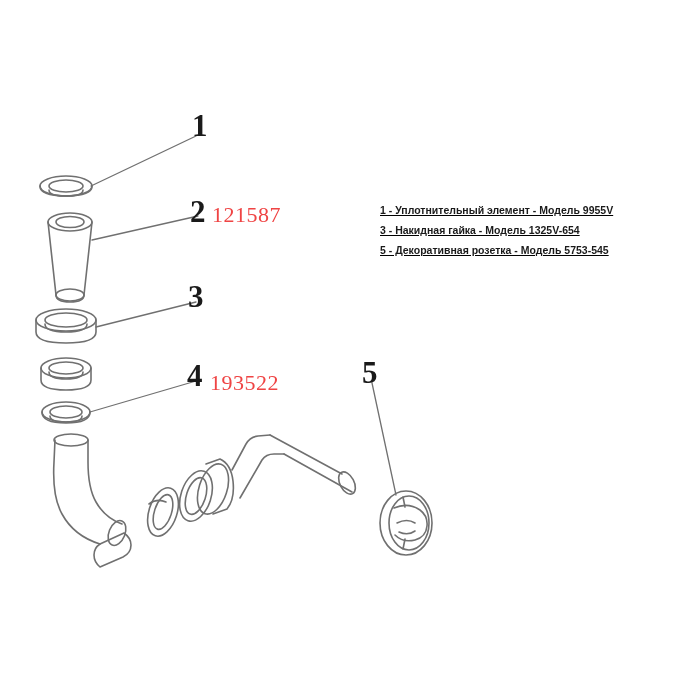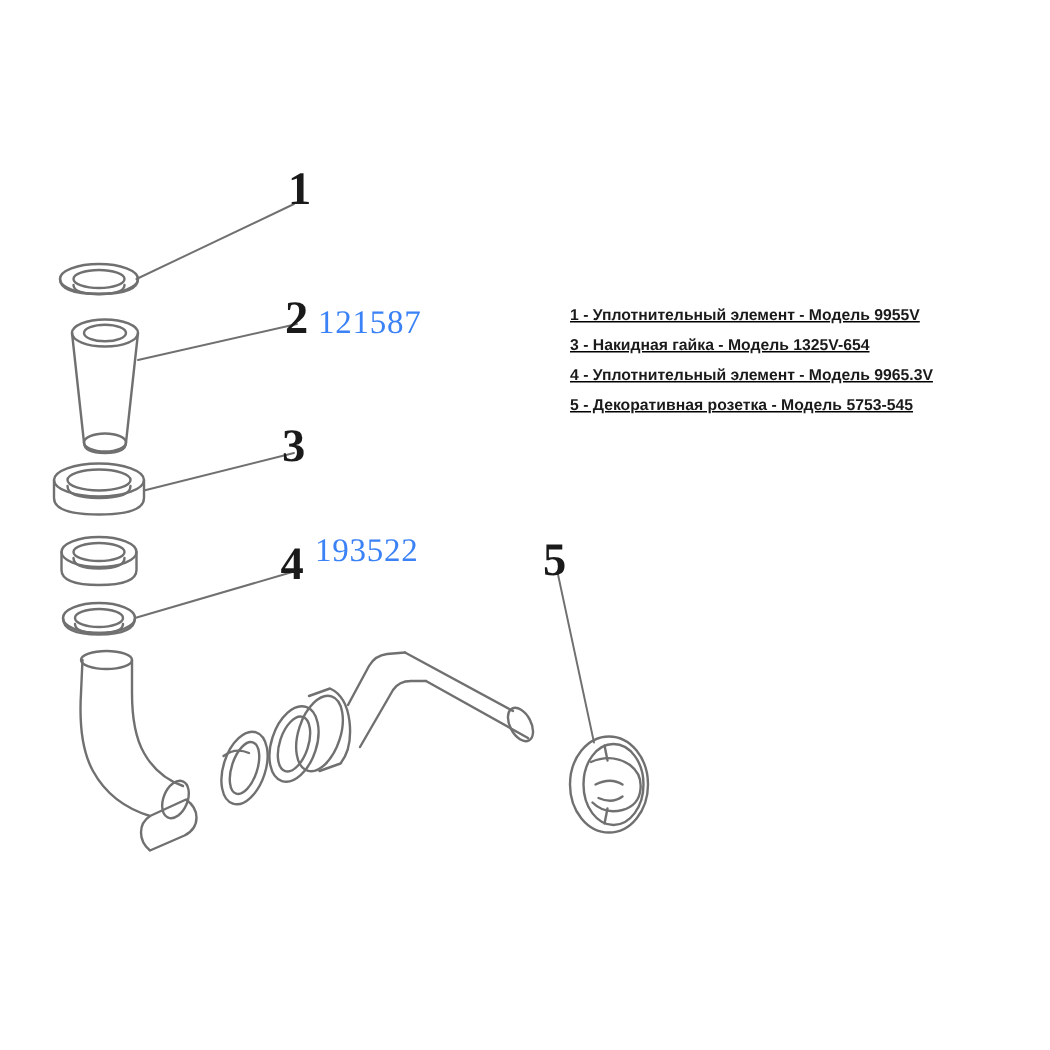--- a/index.html
+++ b/index.html
@@ -48,21 +48,21 @@
     font-size: 31px;
     font-weight: bold;
     color: #1a1a1a;
     line-height: 1;
   }
   
   .partcode {
     position: absolute;
     font-family: "Liberation Serif", serif;
     font-size: 22px;
-    color: #3b82f6;
+    color: #ef4444;
     line-height: 1;
     letter-spacing: 0.5px;
   }
 </style>
 </head>
 <body>
 
 <div id="stage">
 
   <svg id="drawing" viewBox="0 0 700 700">
@@ -156,22 +156,21 @@
     </g>
   </svg>
 
   <div class="callout" style="left:192px; top:110px;">1</div>
   <div class="callout" style="left:190px; top:196px;">2</div>
   <div class="callout" style="left:188px; top:281px;">3</div>
   <div class="callout" style="left:187px; top:360px;">4</div>
   <div class="callout" style="left:362px; top:357px;">5</div>
 
   <div class="partcode" style="left:212px; top:204px;">121587</div>
-  <div class="partcode" style="left:210px; top:356px;">193522</div>
+  <div class="partcode" style="left:210px; top:372px;">193522</div>
 
   <div class="legend">
     <div class="legend-line">1 - Уплотнительный элемент - Модель 9955V</div>
     <div class="legend-line">3 - Накидная гайка - Модель 1325V-654</div>
-    <div class="legend-line">4 - Уплотнительный элемент - Модель 9965.3V</div>
     <div class="legend-line">5 - Декоративная розетка - Модель 5753-545</div>
   </div>
 
 </div>
 
 </body></html>

